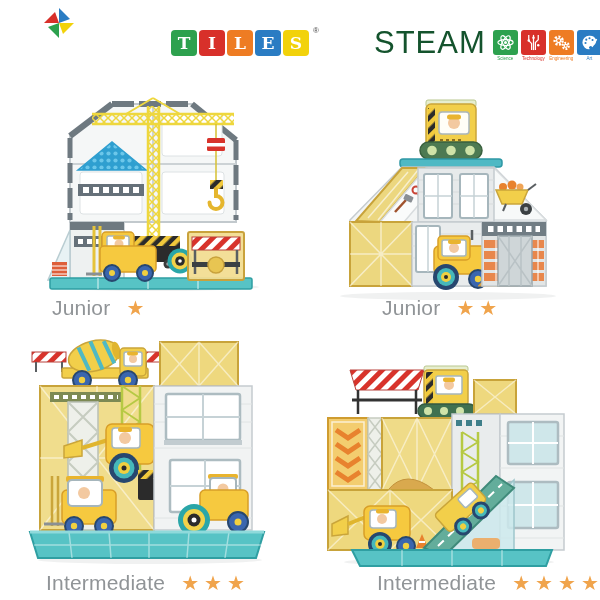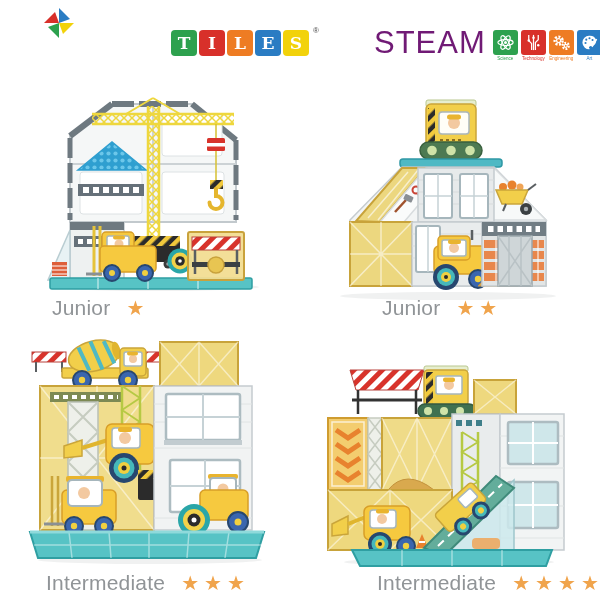--- a/index.html
+++ b/index.html
@@ -47,21 +47,21 @@
       <span class="tile-letter" style="background-color: rgb(45, 161, 78);">T</span>
       <span class="tile-letter" style="background-color: rgb(216, 48, 42);">I</span>
       <span class="tile-letter" style="background-color: rgb(238, 124, 35);">L</span>
       <span class="tile-letter" style="background-color: rgb(42, 124, 195);">E</span>
       <span class="tile-letter" style="background-color: rgb(242, 210, 11);">S</span>
     </div>
     <span class="reg">®</span>
   </div>
 
   <div class="steam">
-    <span class="steam-word" style="color: #701a75;">STEAM</span>
+    <span class="steam-word" style="color: #14532d;">STEAM</span>
     <div class="steam-items">
       <div class="steam-item">
         <span class="steam-sq" style="background-color: rgb(45, 161, 78);">
           <svg width="19" height="19" viewBox="0 0 20 20">
             <g stroke="#fff" fill="none" stroke-width="1.2">
               <ellipse cx="10" cy="10" rx="8" ry="3.1"></ellipse>
               <ellipse cx="10" cy="10" rx="8" ry="3.1" transform="rotate(60 10 10)"></ellipse>
               <ellipse cx="10" cy="10" rx="8" ry="3.1" transform="rotate(120 10 10)"></ellipse>
             </g>
               <circle cx="10" cy="10" r="1.6" fill="#fff"></circle>

